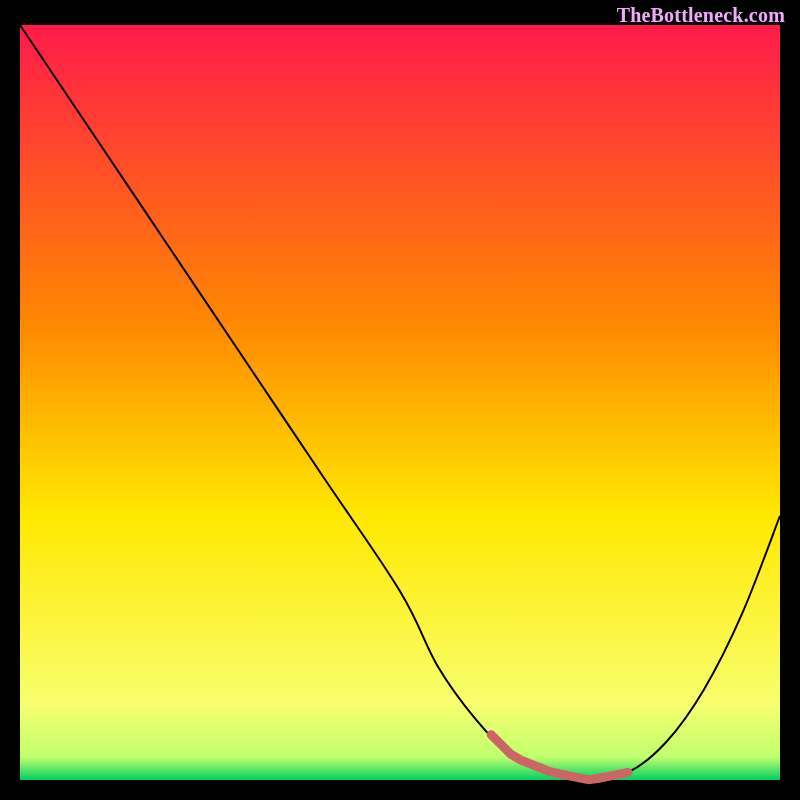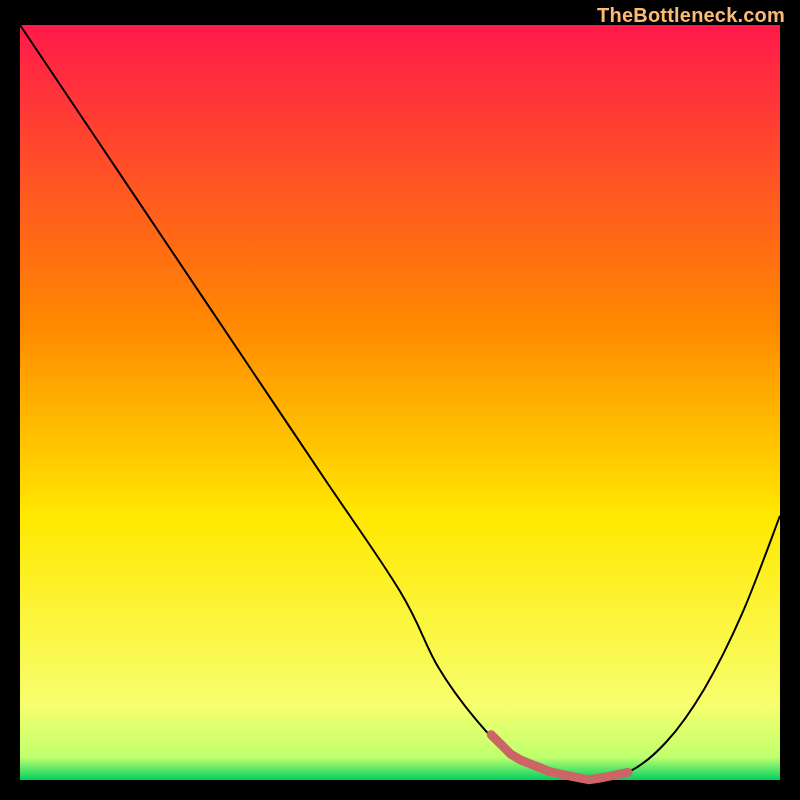--- a/index.html
+++ b/index.html
@@ -15,24 +15,24 @@
     height: 800px;
     position: relative;
   }
   svg {
     display: block;
   }
   .watermark {
     position: absolute;
     top: 4px;
     right: 15px;
-    font-family: Liberation Sans, sans-serif;
+    font-family: Liberation Serif, serif;
     font-size: 20px;
     font-weight: 600;
-    color: #fdba74;
+    color: #f0abfc;
     letter-spacing: 0.2px;
   }
 </style>
 </head>
 <body>
 
 <div class="stage">
   <svg id="svg-root" width="800" height="800" viewBox="0 0 800 800">
     <defs>
       <linearGradient id="bg-grad" x1="0" y1="0" x2="0" y2="1">

